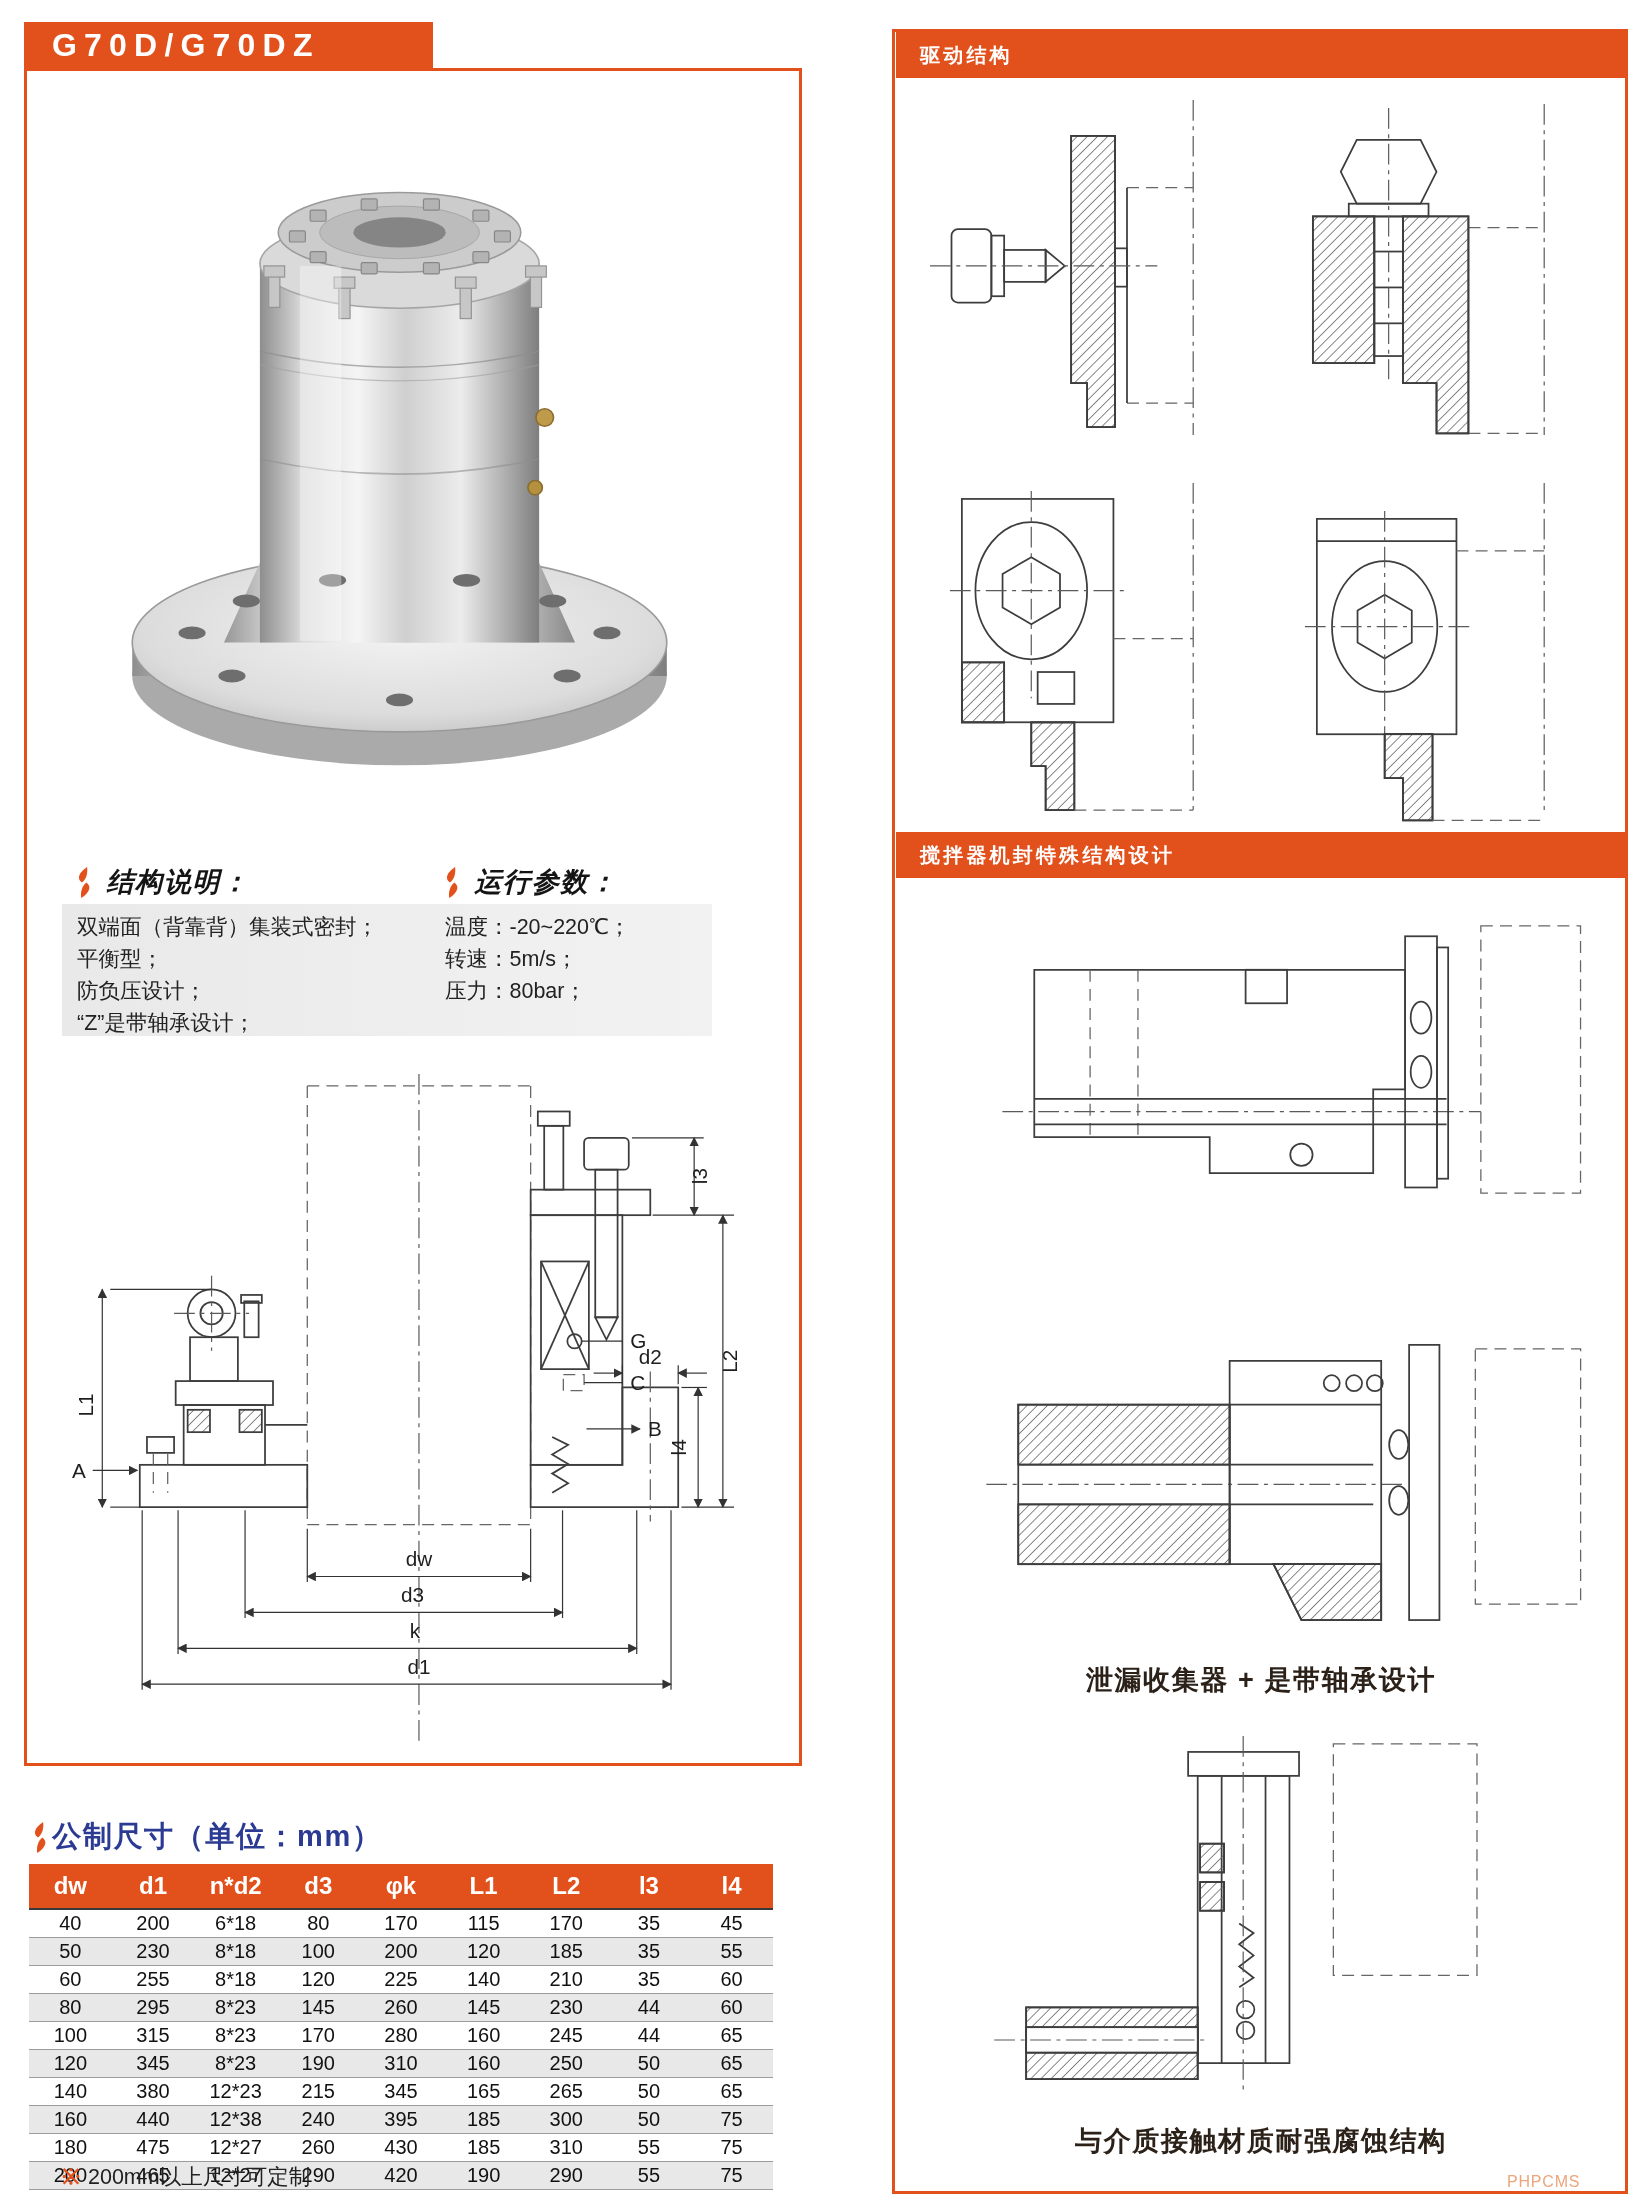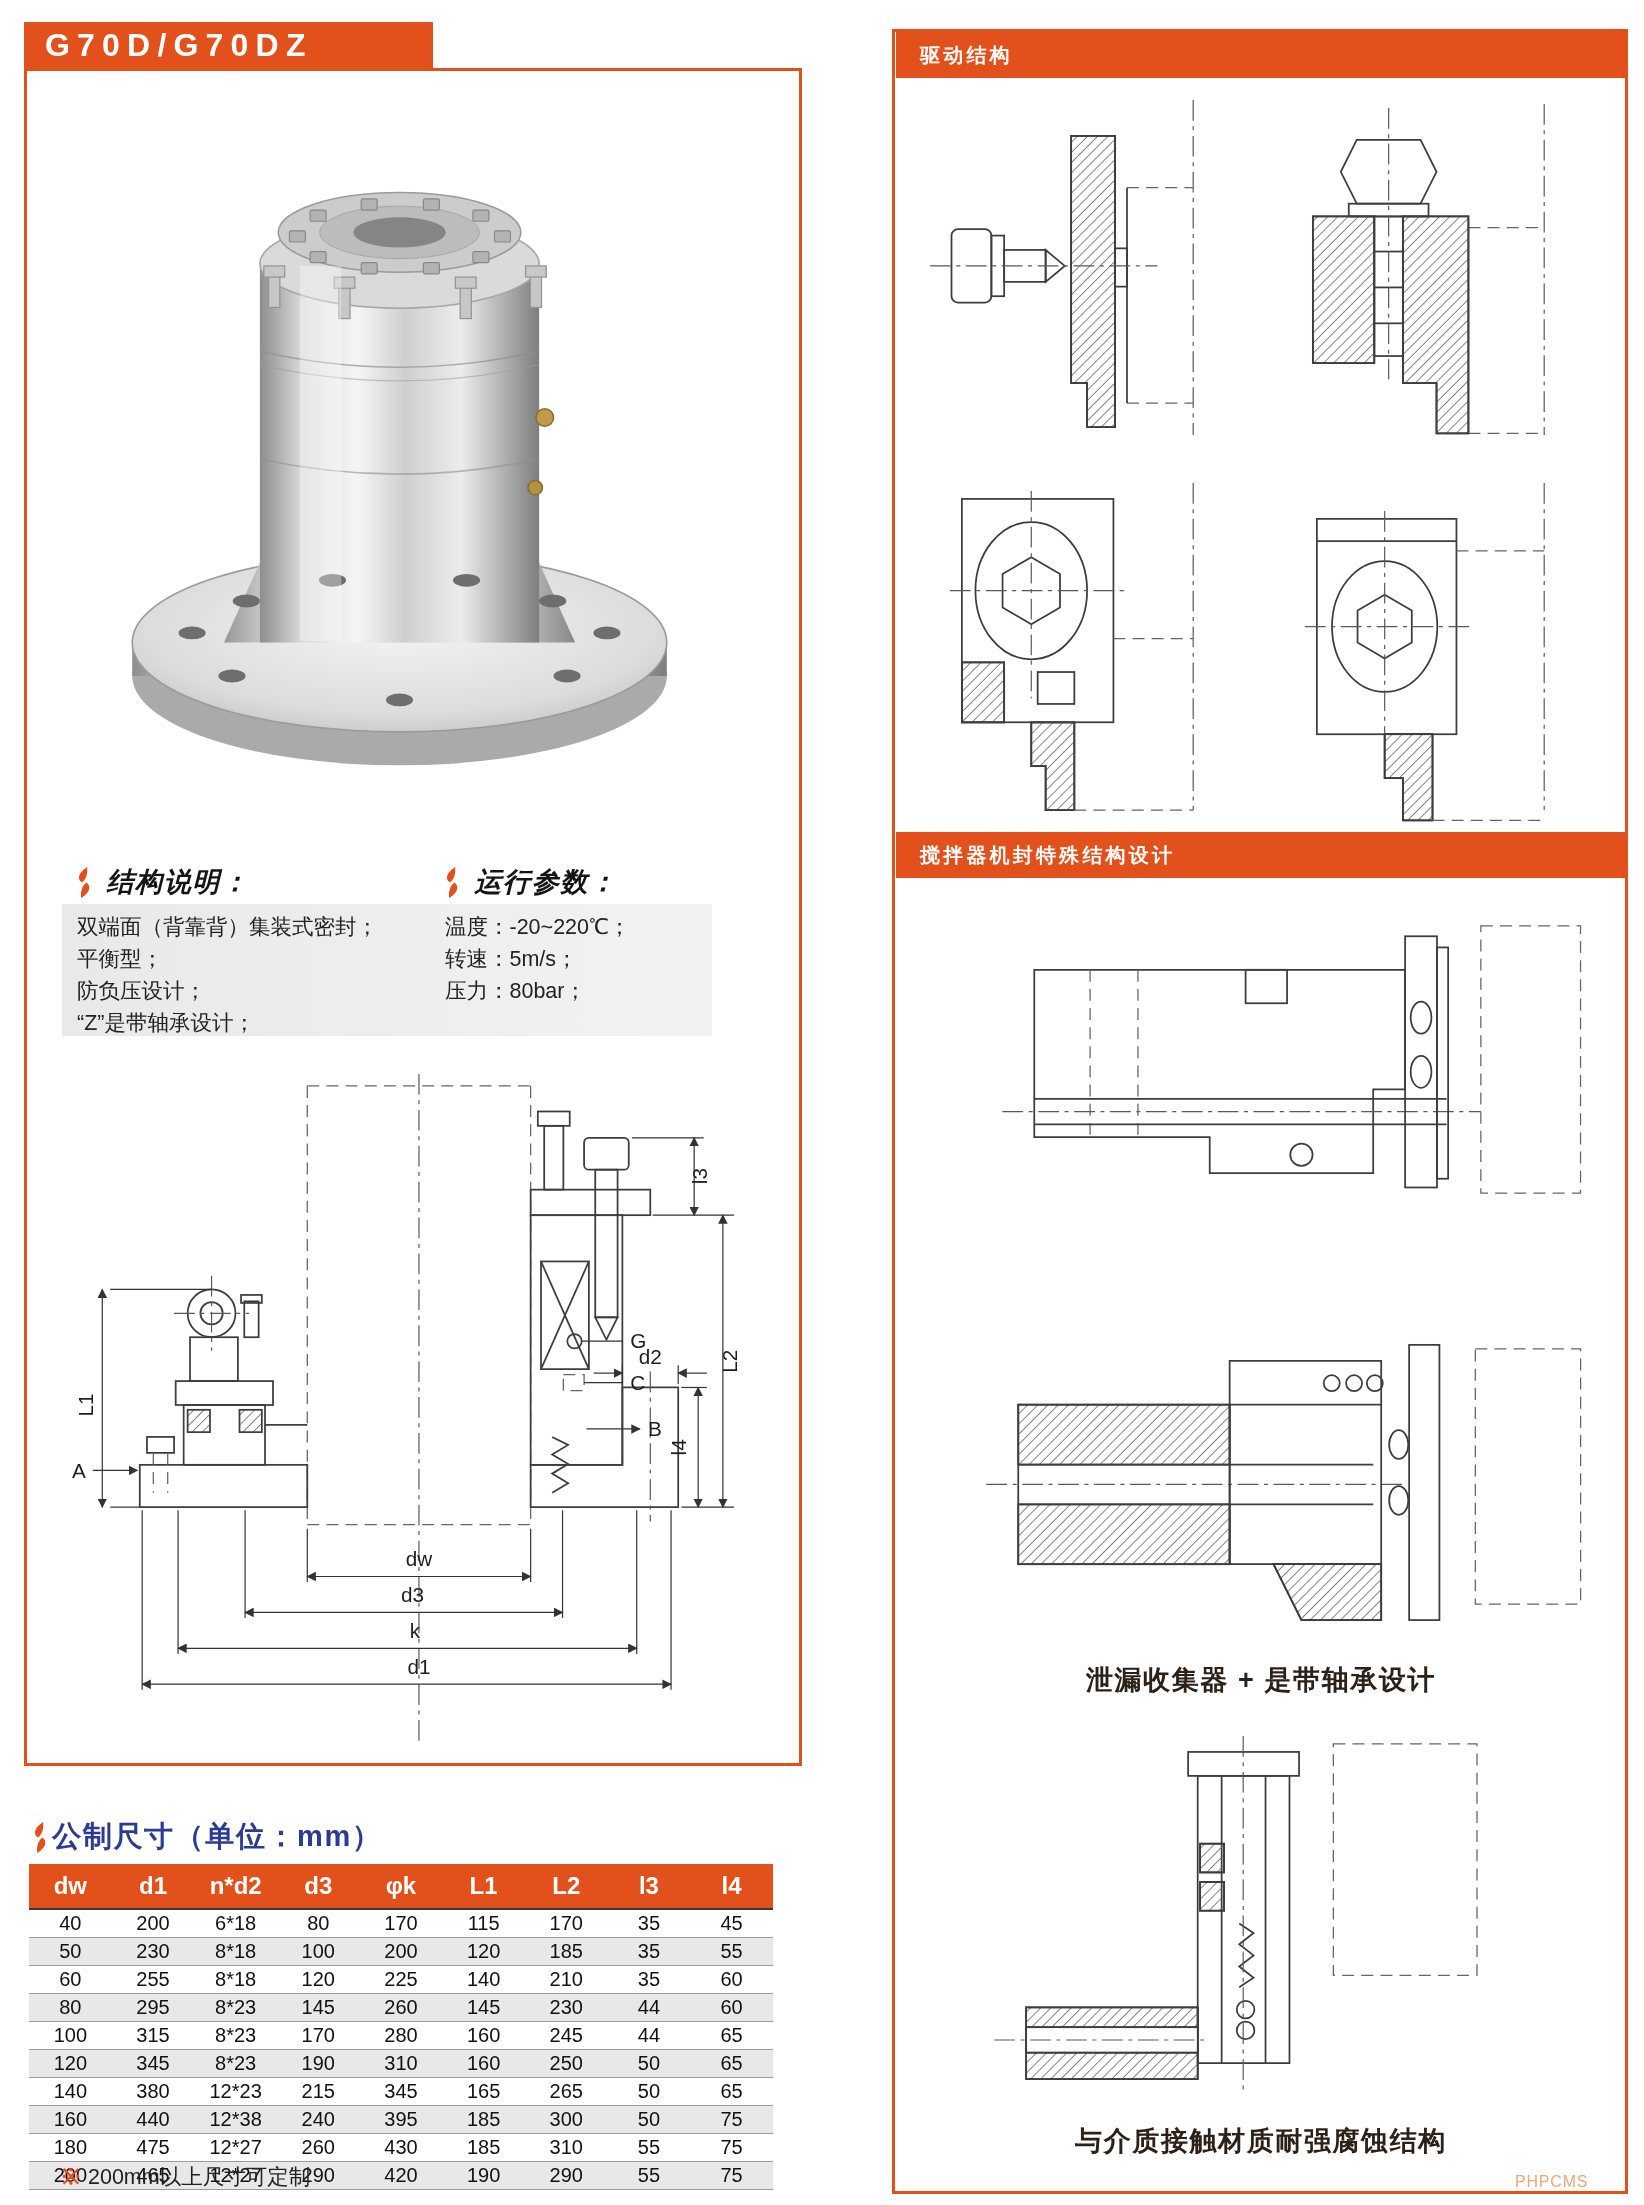--- a/index.html
+++ b/index.html
@@ -1,41 +1,41 @@
 <!DOCTYPE html>
 <html style="font-size:12.8px"><head>
 <meta charset="utf-8">
 <style>
   html,body{margin:0;padding:0;background:#fff;}
   .page{position:relative;width:1644px;height:2205px;background:#fff;overflow:hidden;
         font-family:"Liberation Sans",sans-serif;color:#1a1a1a;}
   .abs{position:absolute;}
   
   .banner-left{left:24px;top:22.3px;width:409px;height:46px;background:#e2511c;color:#fff;
-    font-size:32px;font-weight:bold;letter-spacing:7.2px;line-height:46px;padding-left:21px;box-sizing:border-box;}
+    font-size:32px;font-weight:bold;letter-spacing:7.2px;line-height:46px;padding-left:28px;box-sizing:border-box;}
   .box-left{left:24px;top:68px;width:778px;height:1698px;border:3.2px solid #e2511c;box-sizing:border-box;background:#fff;}
   .box-right{left:892px;top:29px;width:736px;height:2165px;border:3.2px solid #e2511c;box-sizing:border-box;background:#fff;}
   .r-banner{left:896px;width:730px;height:46px;background:#e2511c;color:#fff;font-size:20px;
     font-weight:bold;line-height:46px;padding-left:24px;box-sizing:border-box;letter-spacing:3.2px;}
   
   .sec-h{font-size:27px;font-weight:bold;color:#141414;letter-spacing:1.6px;display:flex;align-items:center;gap:11.2px;font-style:italic;}
   .flame{width:22.3px;height:35px;flex:0 0 auto;}
   .gray-band{left:62px;top:904px;width:650px;height:132px;background:linear-gradient(90deg,#e9e9e9,#f2f2f2);}
   .sec-lines{font-size:21.5px;line-height:32px;color:#222;}
   
   .tbl-title{left:29px;top:1817px;display:flex;align-items:center;gap:1px;font-size:29px;font-weight:bold;color:#2b3a92;letter-spacing:1.6px;}
   table.dims{left:29px;top:1864px;width:744px;border-collapse:collapse;position:absolute;table-layout:fixed;}
   table.dims th{background:#e2511c;color:#fff;font-size:24px;font-weight:bold;height:42px;border-bottom:2.4px solid #3a3a3a;}
   table.dims td{font-size:20px;text-align:center;height:25px;color:#111;}
   table.dims tbody tr{border-bottom:1.2px solid #9c9c9c;}
   table.dims tbody tr:nth-child(even){background:#e8e8e8;}
   .footnote{left:62px;top:2161px;font-size:21.5px;color:#222;}
   .footnote .mark{color:#e2511c;font-weight:bold;margin-right:8px;}
   .caption{left:896px;width:730px;text-align:center;font-size:27px;font-weight:bold;color:#2b2118;letter-spacing:1.6px;}
-  .watermark{left:1507px;top:2173px;font-size:16px;color:#eda57c;letter-spacing:0.8px;margin-left:8px;}
+  .watermark{left:1507px;top:2173px;font-size:16px;color:#eda57c;letter-spacing:0.8px;}
   
   .cad line,.cad path,.cad rect,.cad circle,.cad ellipse,.cad polyline,.cad polygon{stroke:#3d3d3d;stroke-width:2.2;fill:none;}
   .cad .dim{stroke:#333;stroke-width:1.5;}
   .cad .cl{stroke:#5a5a5a;stroke-width:1.5;stroke-dasharray:26 7 5 7;}
   .cad .dsh{stroke:#666;stroke-width:1.6;stroke-dasharray:15 9;}
   .cad .ht{fill:url(#hatch);}
   .cad .wh{fill:#fff;}
   .cad text{font-family:"Liberation Sans",sans-serif;font-size:26px;fill:#1e1e1e;stroke:none;font-weight:normal;}
 </style>
 </head>

